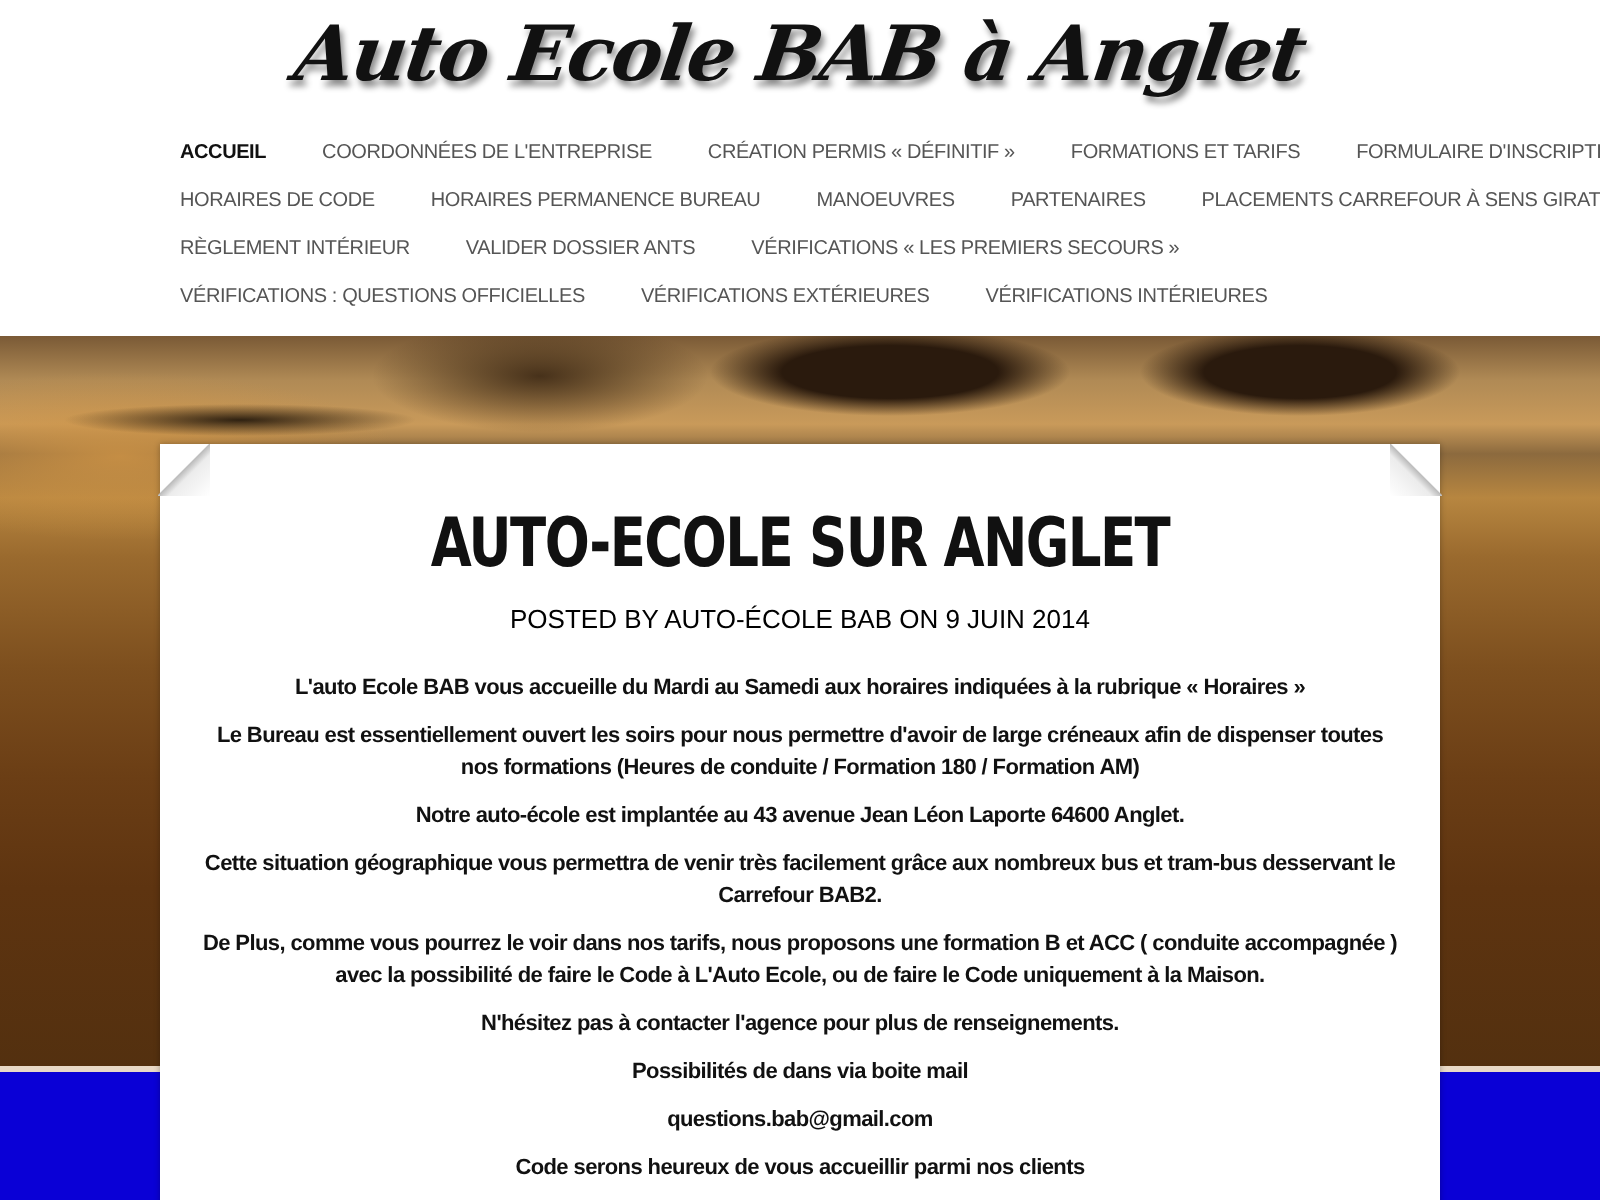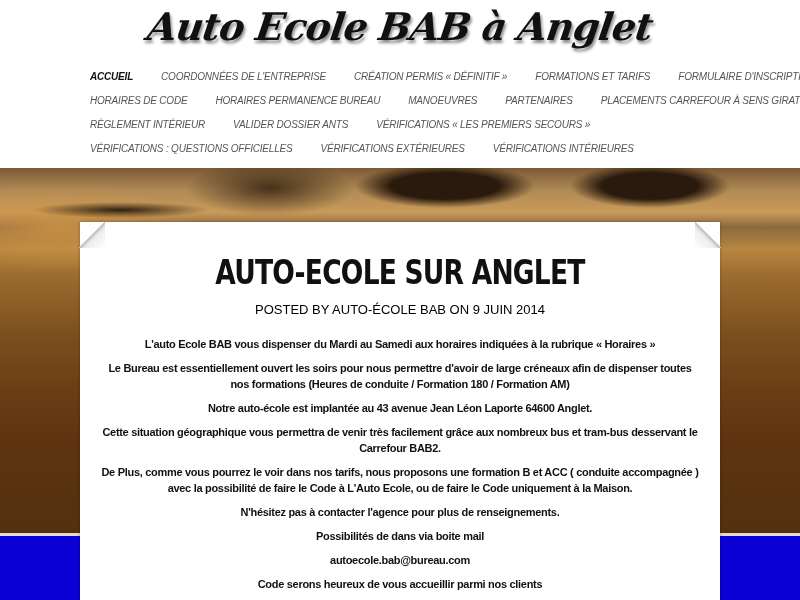--- a/index.html
+++ b/index.html
@@ -7,21 +7,21 @@
     body { font-family: "Liberation Sans", sans-serif; position: relative; }
 
     .site-header { position: absolute; left: 0; top: 0; width: 800px; height: 168px; background: #ffffff; }
     .site-title {
       position: absolute; left: 0; top: 4px; width: 800px; text-align: center;
       font-family: "DejaVu Serif", serif; font-style: italic; font-weight: bold;
       font-size: 38px; color: #111; letter-spacing: -1px;
       text-shadow: 2px 3px 3px rgba(0,0,0,0.45);
       transform: skewX(-8deg);
     }
-    .nav { position: absolute; left: 82px; top: 64px; width: 640px; font-style: italic; }
+    .nav { position: absolute; left: 82px; top: 64px; width: 640px; }
     .nav-row { display: flex; height: 24px; align-items: center; }
     .nav-item {
       font-family: "Liberation Sans", sans-serif; font-size: 10px; color: #555;
       text-transform: uppercase; margin-right: 20px; white-space: nowrap; cursor: pointer;
       letter-spacing: -0.2px; padding-left: 8px;
     }
     .nav-row .nav-item:first-child { padding-left: 8px; }
     .nav-item.active { color: #111; font-weight: bold; }
 
     .banner {
@@ -102,23 +102,23 @@
 <div class="blue-band"></div>
 
 <article class="content-card">
   <div class="fold left"></div>
   <div class="fold right"></div>
 
   <h1 class="post-title">Auto-Ecole sur Anglet</h1>
   <div class="post-meta">Posted by Auto-École BAB on 9 juin 2014</div>
 
   <div class="post-body">
-    <p>L'auto Ecole BAB vous dispenser du Mardi au Samedi aux horaires indiquées à la rubrique « Horaires »</p>
+    <p>L'auto Ecole BAB vous accueille du Mardi au Samedi aux horaires indiquées à la rubrique « Horaires »</p>
     <p>Le Bureau est essentiellement ouvert les soirs  pour nous permettre d'avoir de large créneaux afin de dispenser toutes nos formations (Heures de conduite / Formation 180 / Formation AM)</p>
     <p>Notre auto-école est implantée au 43 avenue Jean Léon Laporte 64600 Anglet.</p>
     <p>Cette situation géographique vous permettra de venir très facilement grâce aux nombreux bus et tram-bus desservant le Carrefour BAB2.</p>
     <p>De Plus, comme vous pourrez le voir dans nos tarifs, nous proposons une formation B et ACC ( conduite accompagnée ) avec la possibilité de faire le Code à L'Auto Ecole, ou de faire le Code uniquement à la Maison.</p>
     <p>N'hésitez pas à contacter l'agence pour plus de renseignements.</p>
     <p>Possibilités de dans via boite mail</p>
-    <p class="email">autoecole.bab@bureau.com</p>
+    <p class="email">questions.bab@gmail.com</p>
     <p>Code serons heureux de vous accueillir parmi nos clients</p>
   </div>
 </article>
 
 </body></html>

